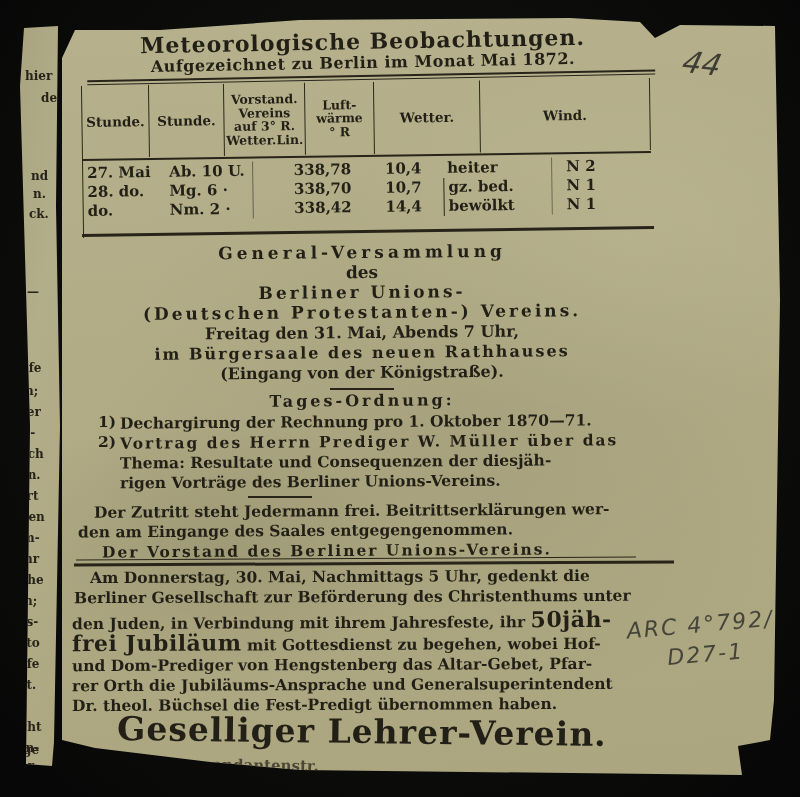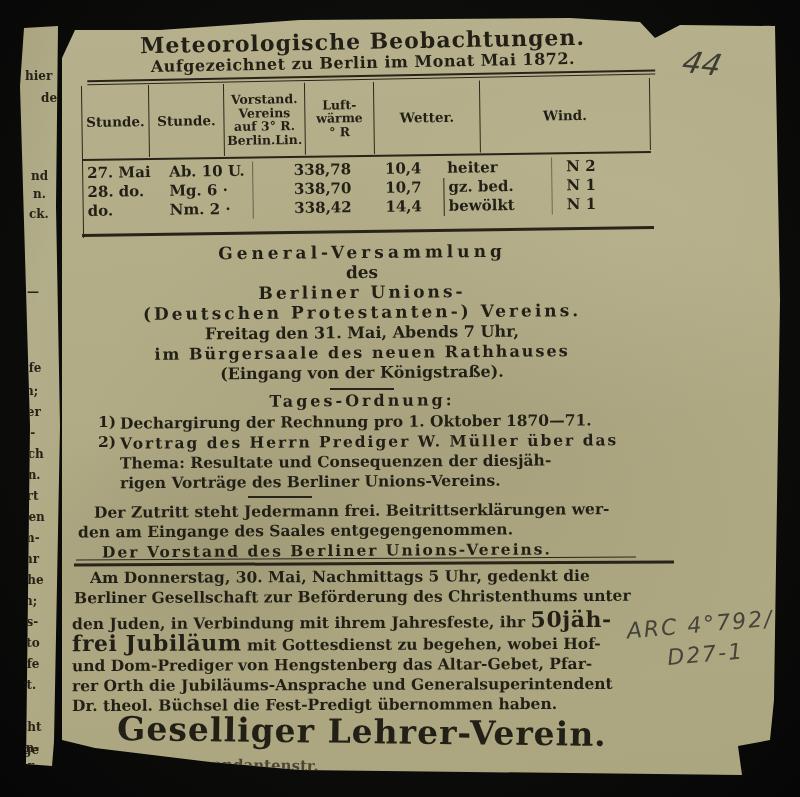--- a/index.html
+++ b/index.html
@@ -133,21 +133,21 @@
           <div class="hcell">
             <div>Stunde.</div>
           </div>
           <div class="hcell">
             <div>Stunde.</div>
           </div>
           <div class="hcell small">
             <div>Vorstand.</div>
             <div>Vereins</div>
             <div>auf 3° R.</div>
-            <div>Berlin.Lin.</div>
+            <div>Wetter.Lin.</div>
           </div>
           <div class="hcell small">
             <div>Luft-</div>
             <div>wärme</div>
             <div>° R</div>
           </div>
           <div class="hcell">
             <div>Wetter.</div>
           </div>
           <div class="hcell">

